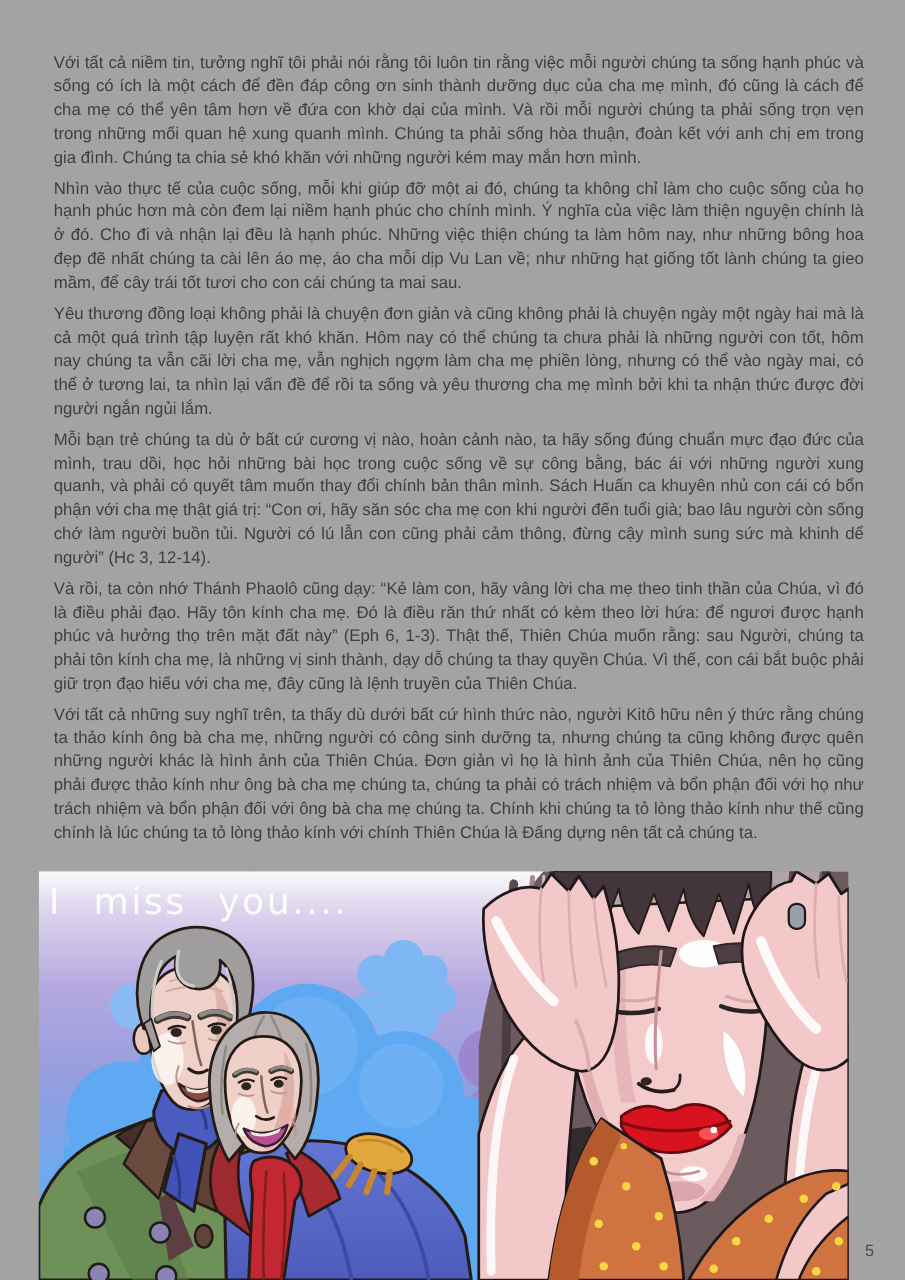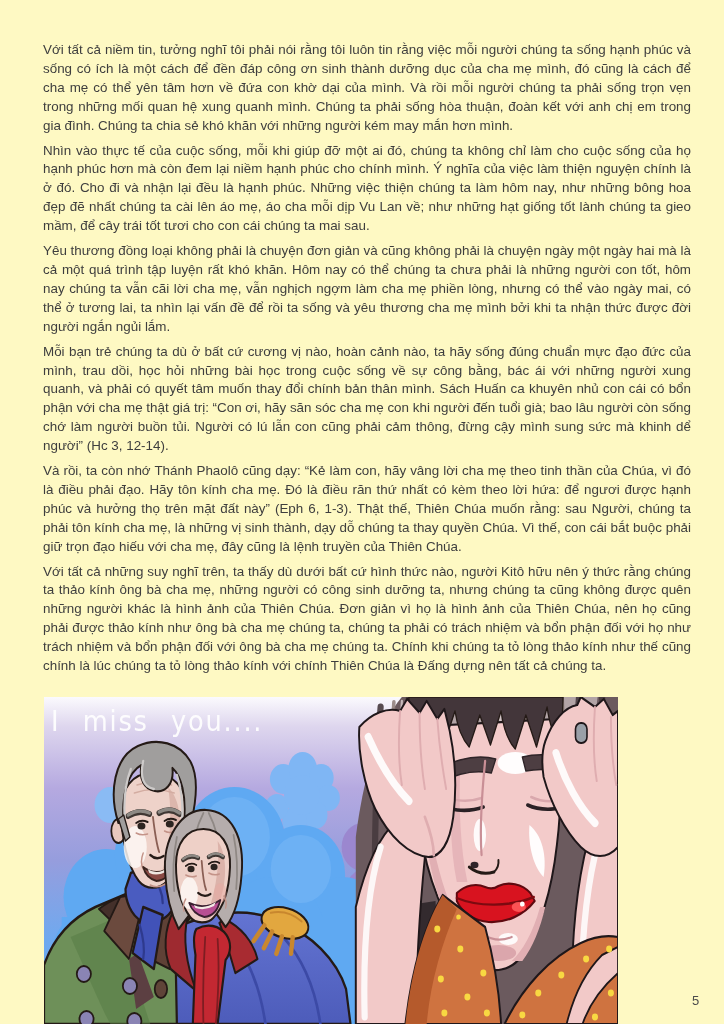--- a/index.html
+++ b/index.html
@@ -1,25 +1,25 @@
 <!DOCTYPE html>
 <html><head>
 <meta charset="utf-8">
 <style>
   html,body{margin:0;padding:0;background:#ffffff;}
   .page{
-    position:relative;width:724px;height:1024px;background:#fef9c3;
+    position:relative;width:724px;height:1024px;background:#a3a3a3;
     overflow:hidden;font-family:"Liberation Sans",sans-serif;
   }
   .text-block{position:absolute;left:43px;top:41px;width:648px;}
   .text-block p{
     margin:0 0 6px 0;font-size:13.4px;line-height:18.9px;
     text-align:justify;color:#3e3e3e;
   }
-  .illustration{position:absolute;left:44px;top:697px;width:574px;height:327px;}
+  .illustration{position:absolute;left:31px;top:697px;width:648px;height:327px;}
   .illustration svg{display:block;width:100%;height:100%;}
   .page-number{
     position:absolute;left:692px;top:993px;font-size:13px;color:#4c4c4c;
   }
   .caption{
     font-size:29px;letter-spacing:2px;word-spacing:14px;fill:#ffffff;opacity:0.93;
     font-family:"DejaVu Sans",sans-serif;
   }
 </style>
 </head>

